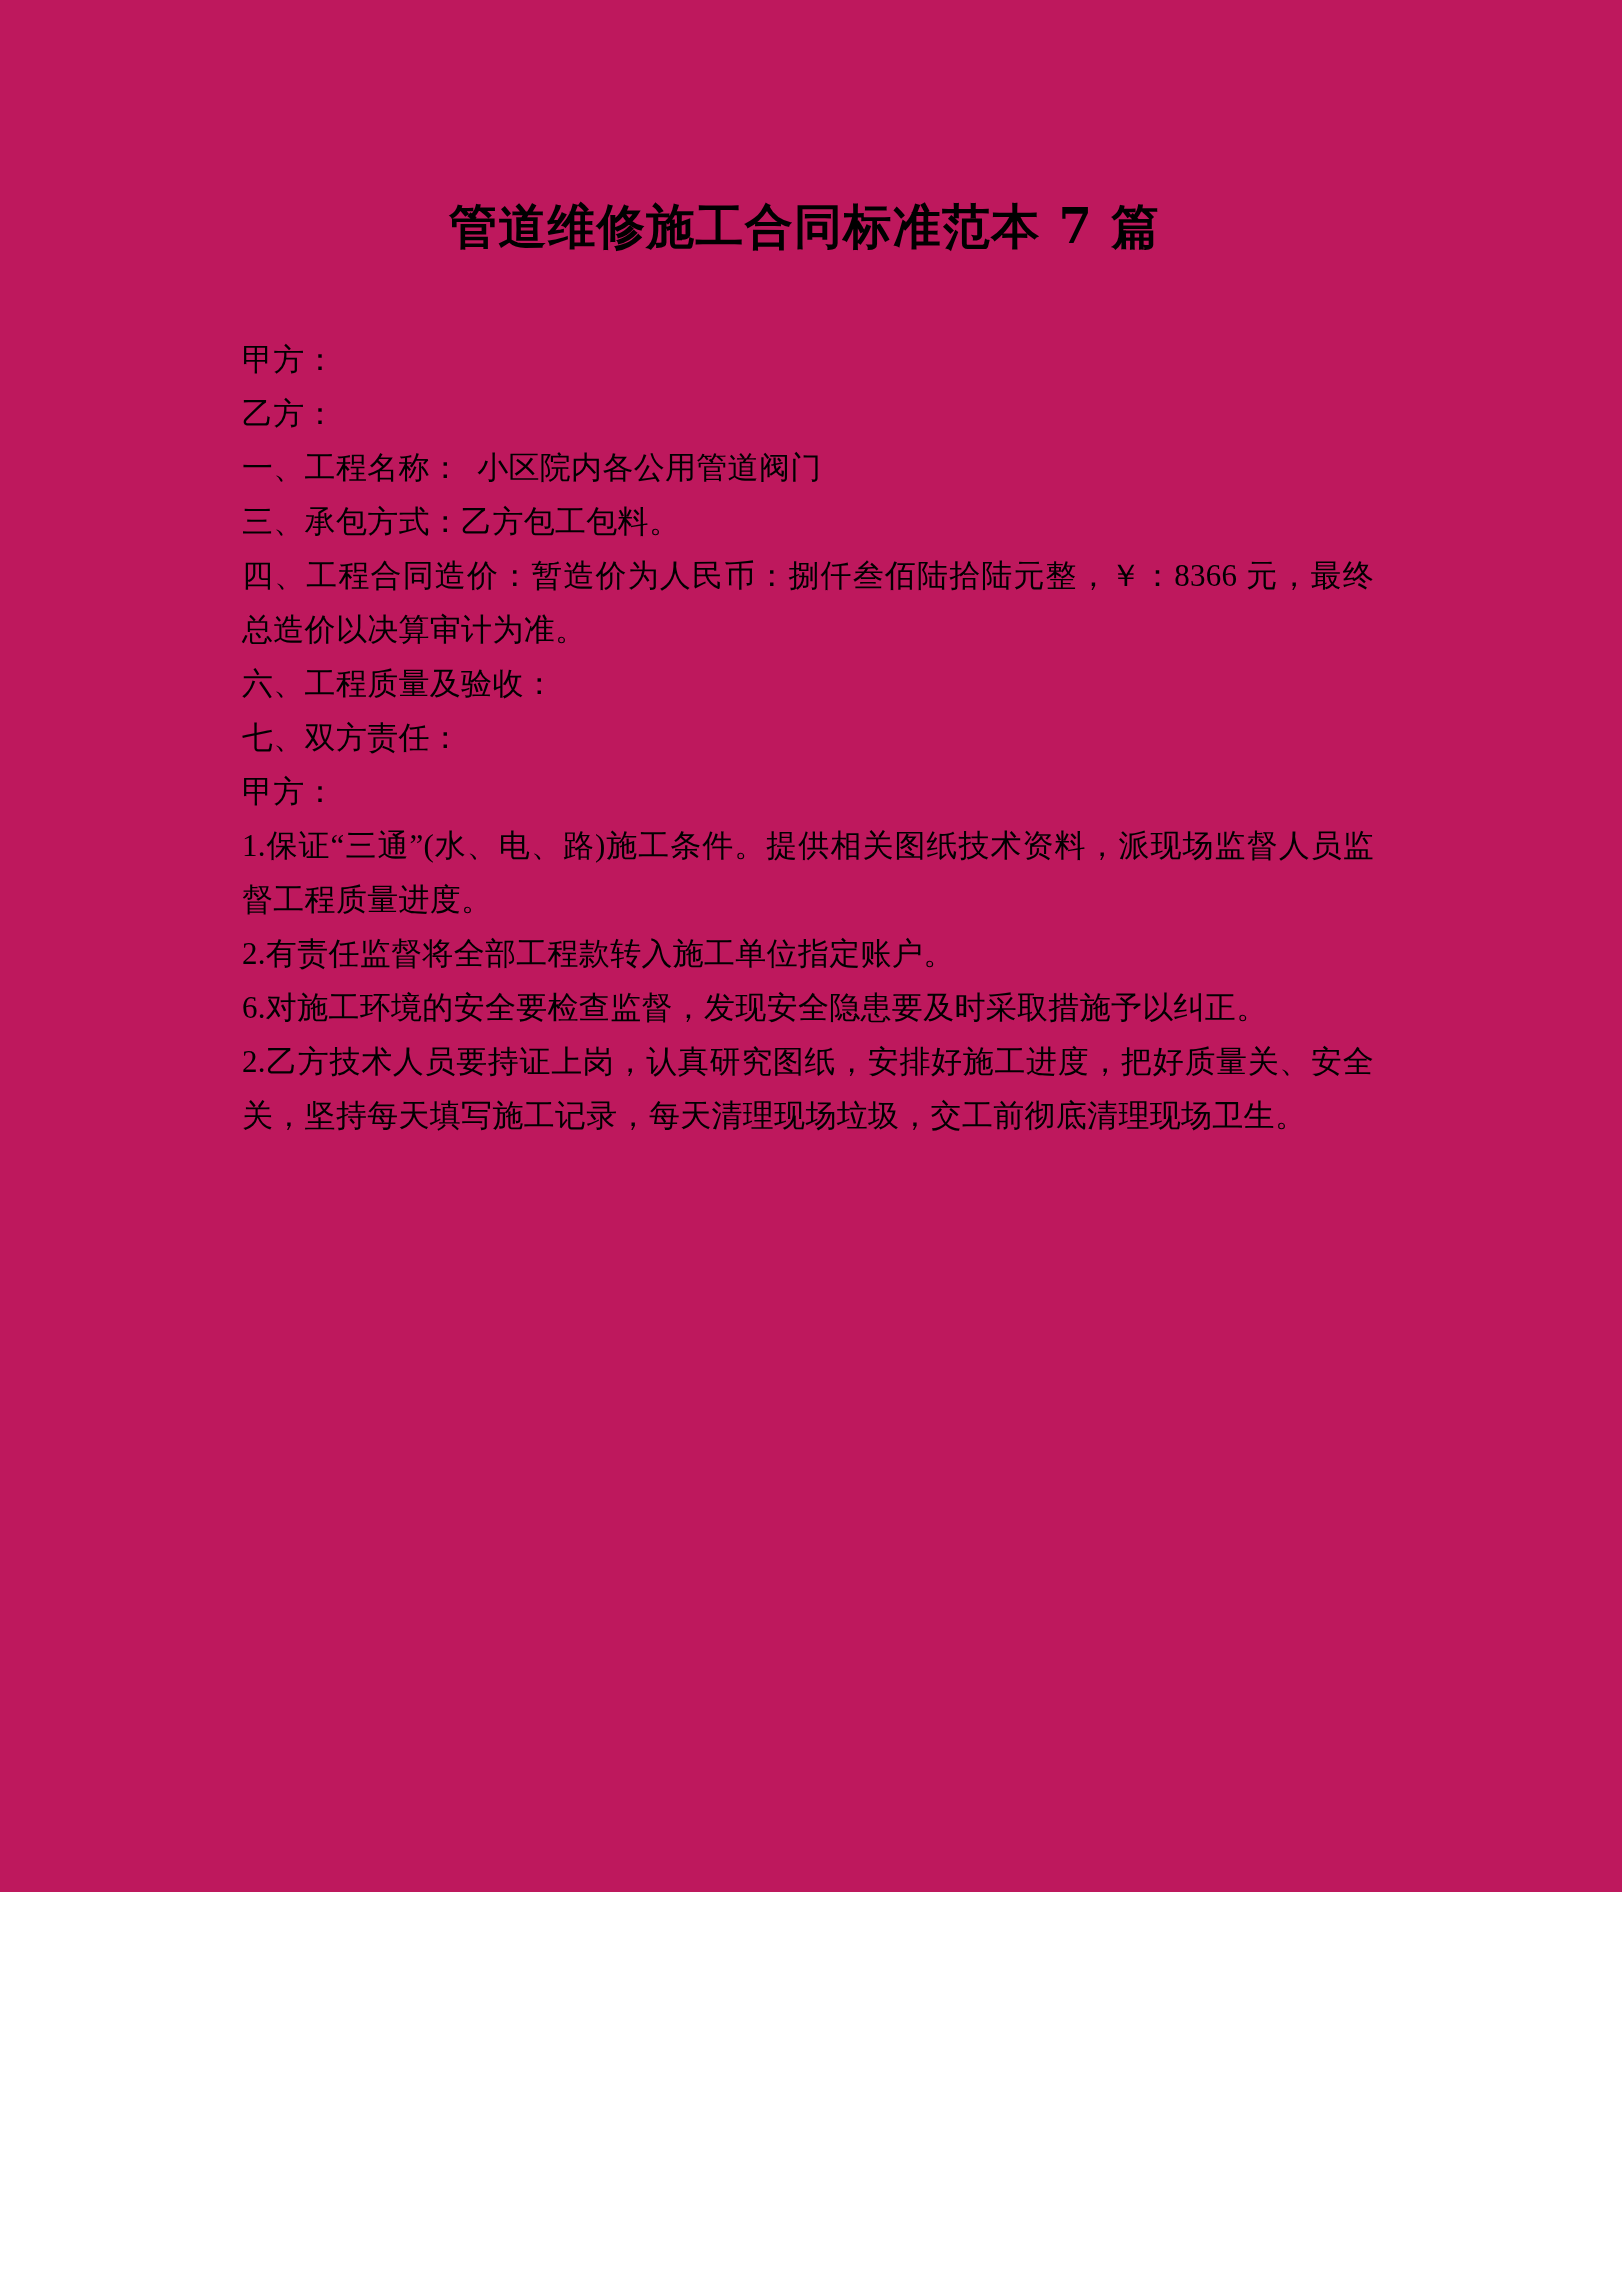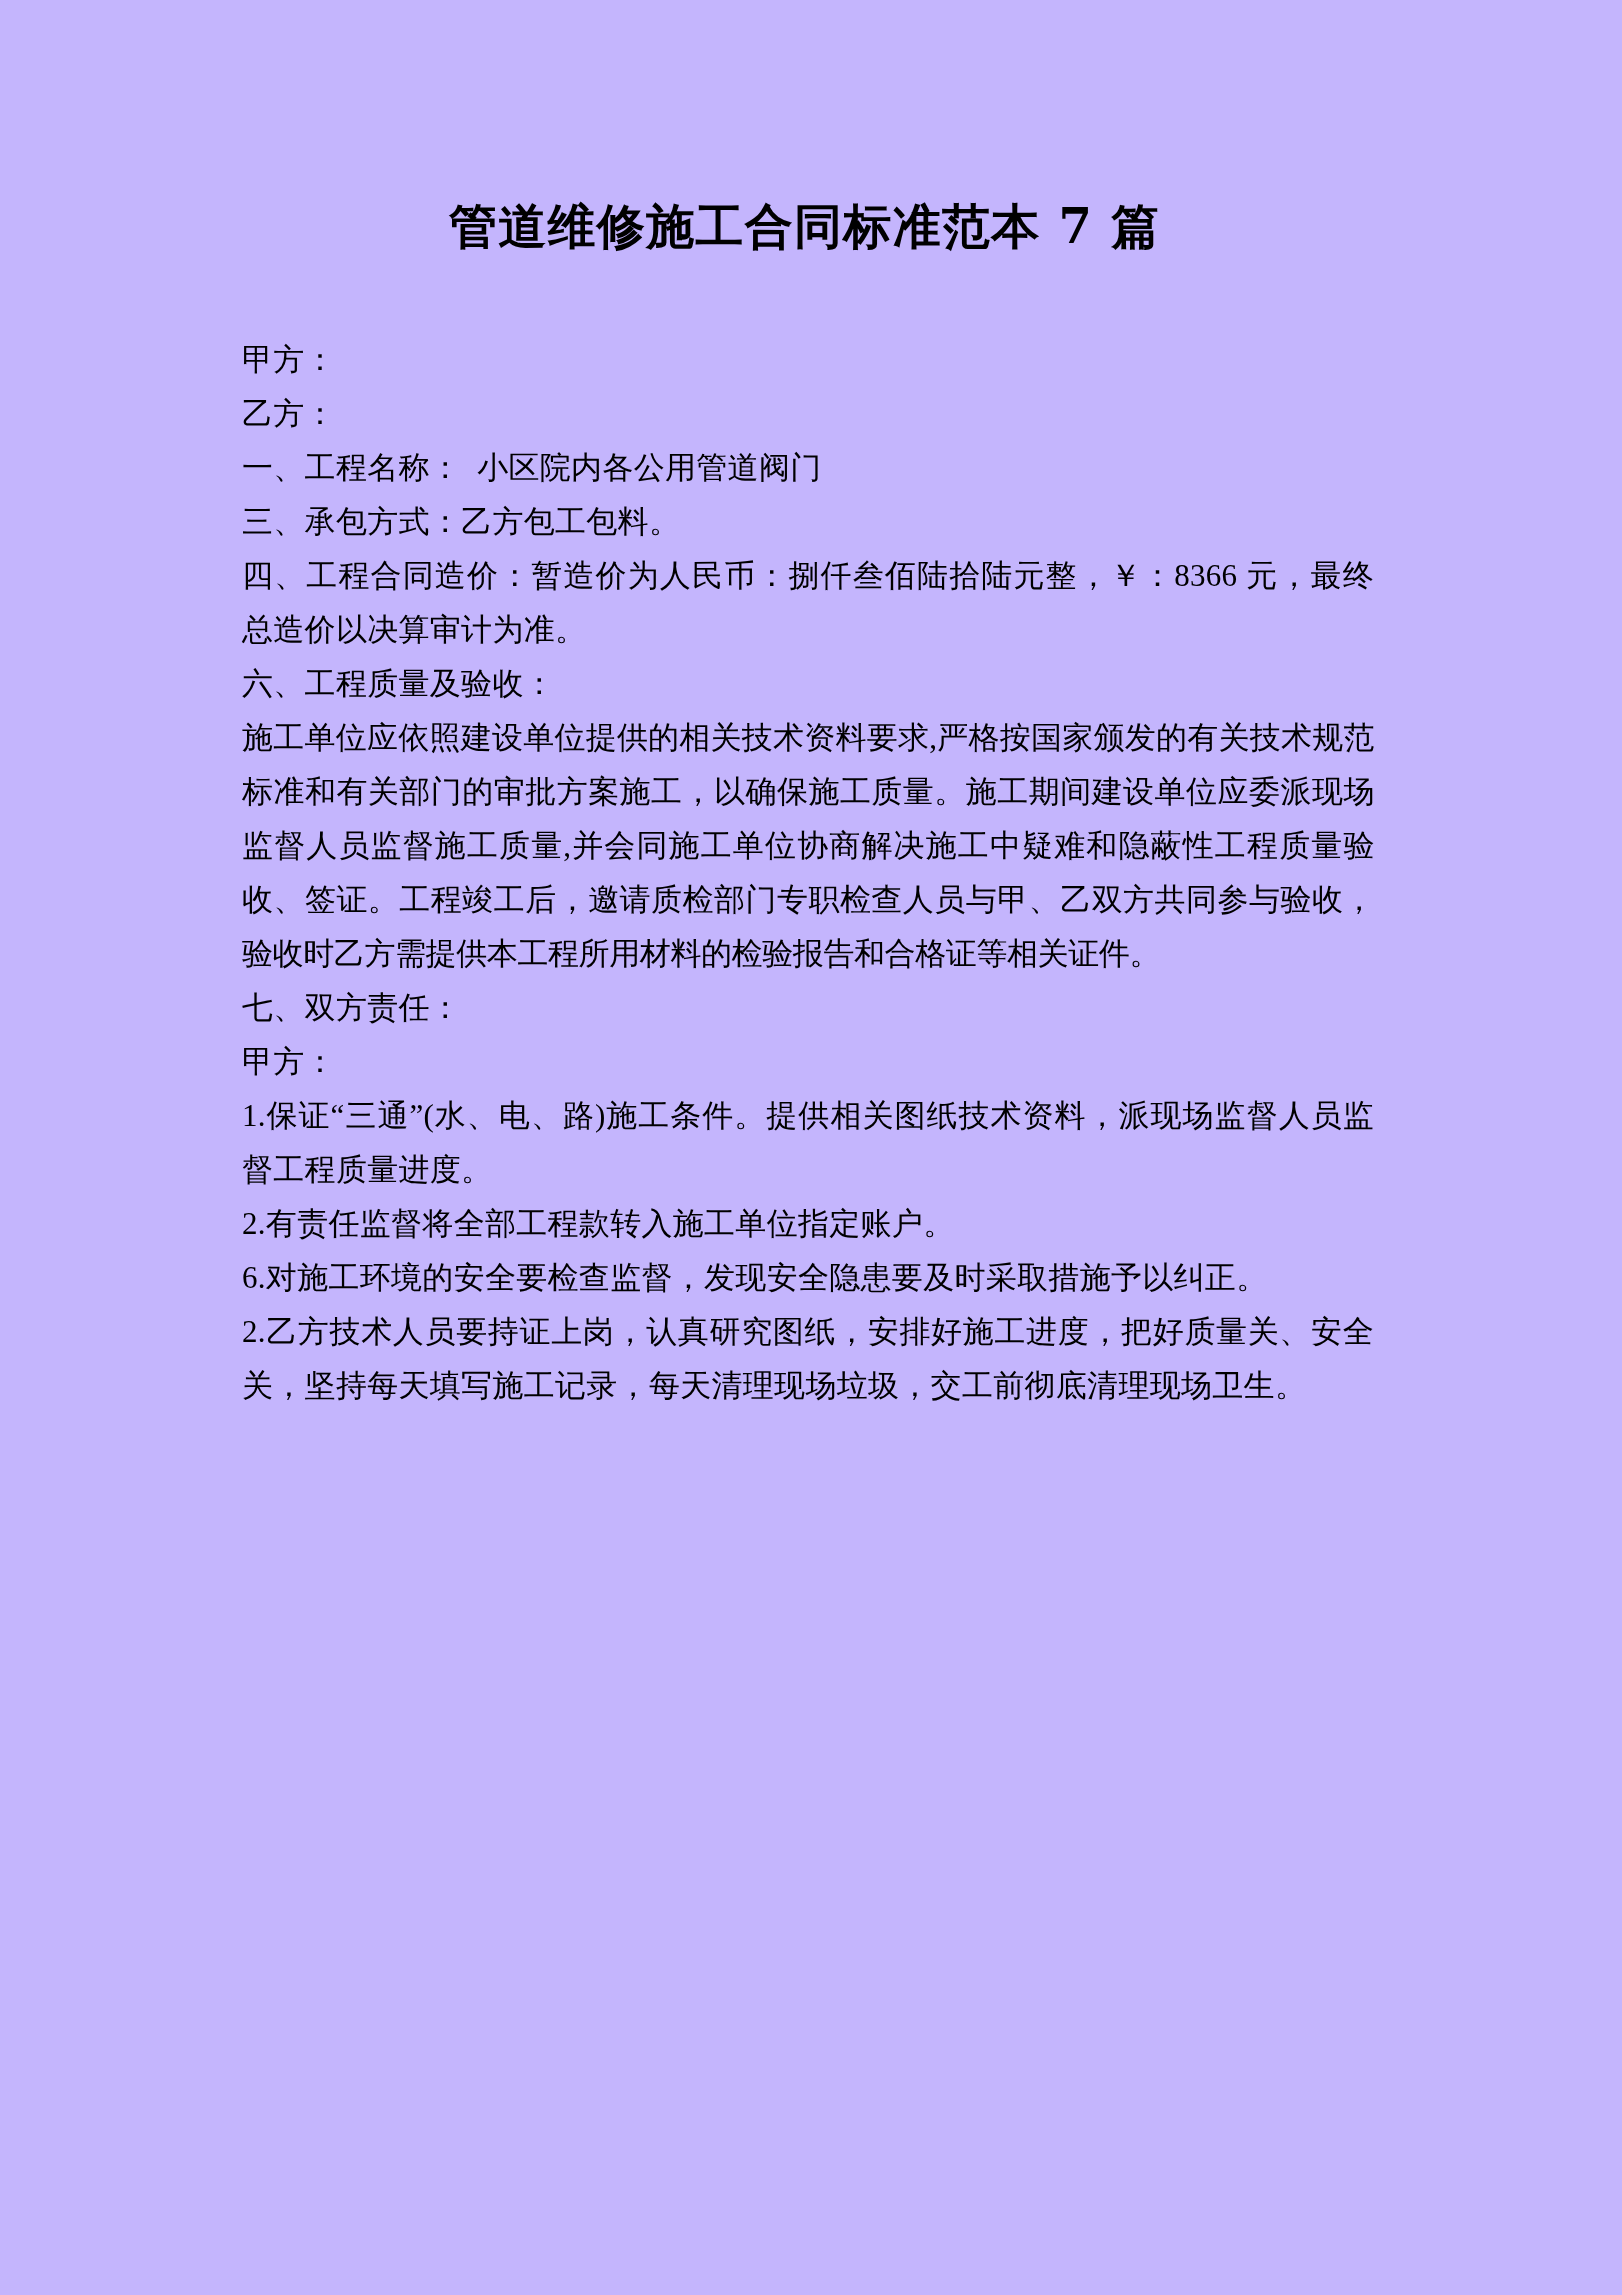--- a/index.html
+++ b/index.html
@@ -5,22 +5,22 @@
 <style>
   html, body {
     margin: 0;
     padding: 0;
     background: #ffffff;
   }
 
   .page {
     position: relative;
     width: 1623px;
-    height: 2295px;
-    background: #c4b5fd;
+    height: 1892px;
+    background: #be185d;
     box-sizing: border-box;
     padding: 196px 249px 0 242px;
     font-family: "DejaVu Serif", "Liberation Serif", serif;
     color: #000000;
     overflow: hidden;
   }
 
   .doc-title {
     font-size: 48px;
     font-weight: bold;
@@ -73,21 +73,20 @@
     <p class="para">一、工程名称：  小区院内各公用管道阀门</p>
 
 
     <p class="para">三、承包方式：乙方包工包料。</p>
 
     <p class="para">四、工程合同造价：暂造价为人民币：捌仟叁佰陆拾陆元整，￥：8366 元，最终总造价以决算审计为准。</p>
 
 
     <p class="para">六、工程质量及验收：</p>
 
-    <p class="para tight">施工单位应依照建设单位提供的相关技术资料要求,严格按国家颁发的有关技术规范标准和有关部门的审批方案施工，以确保施工质量。施工期间建设单位应委派现场监督人员监督施工质量,并会同施工单位协商解决施工中疑难和隐蔽性工程质量验收、签证。工程竣工后，邀请质检部门专职检查人员与甲、乙双方共同参与验收，验收时乙方需提供本工程所用材料的检验报告和合格证等相关证件。</p>
 
     <p class="para">七、双方责任：</p>
 
     <p class="para">甲方：</p>
 
     <p class="para">1.保证“三通”(水、电、路)施工条件。提供相关图纸技术资料，派现场监督人员监督工程质量进度。</p>
 
     <p class="para">2.有责任监督将全部工程款转入施工单位指定账户。</p>
 
 

